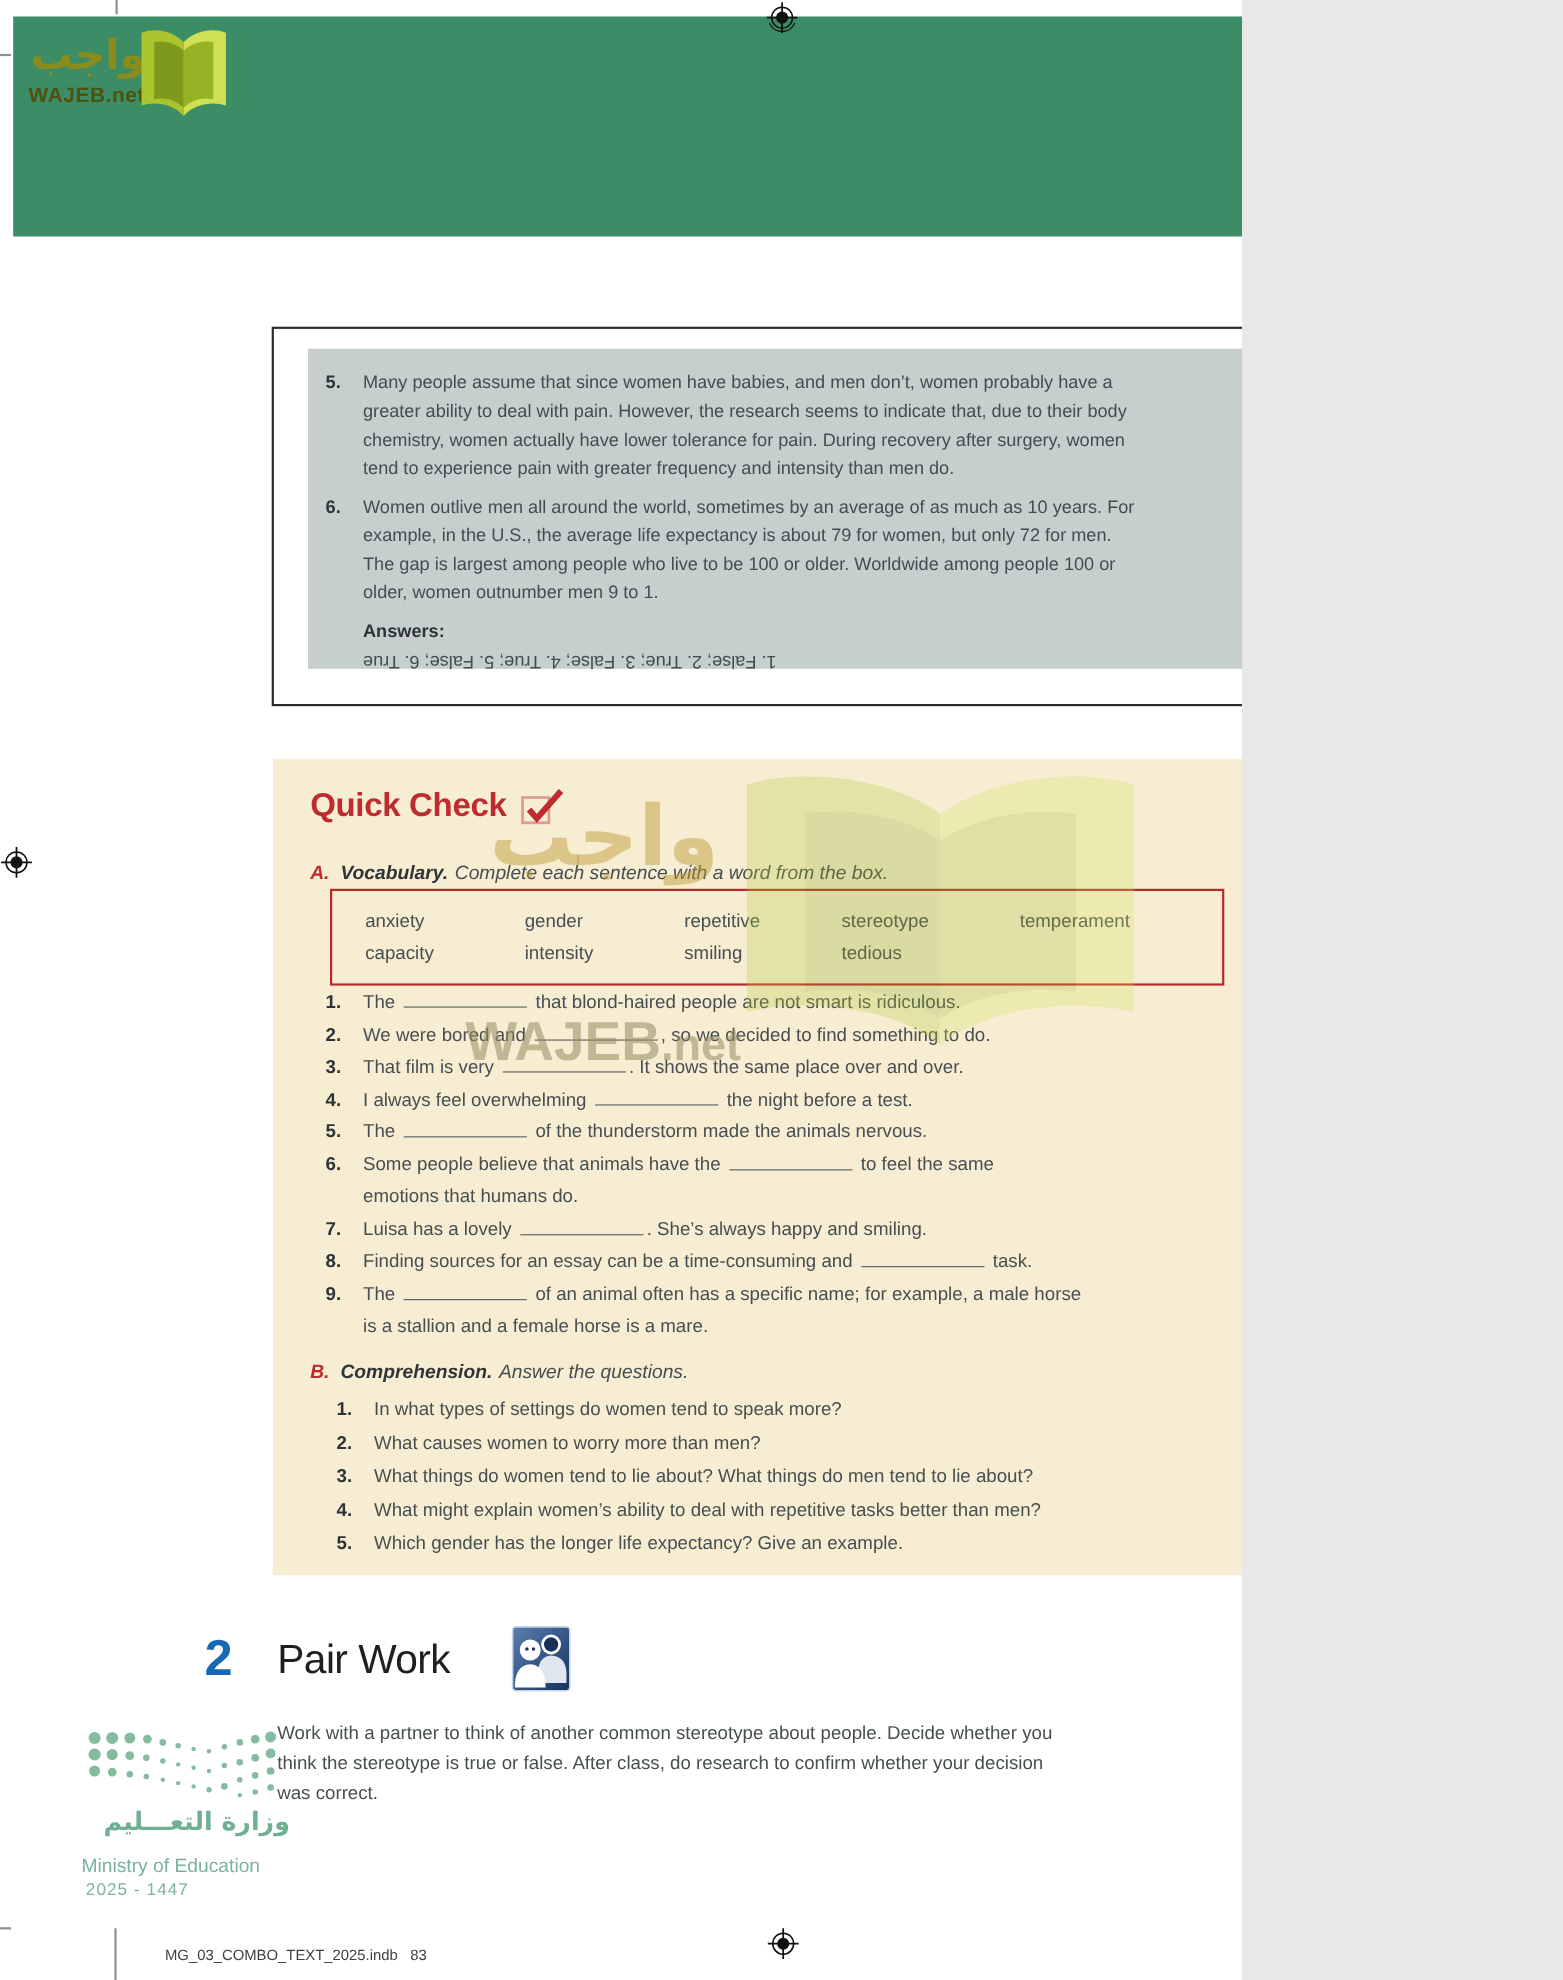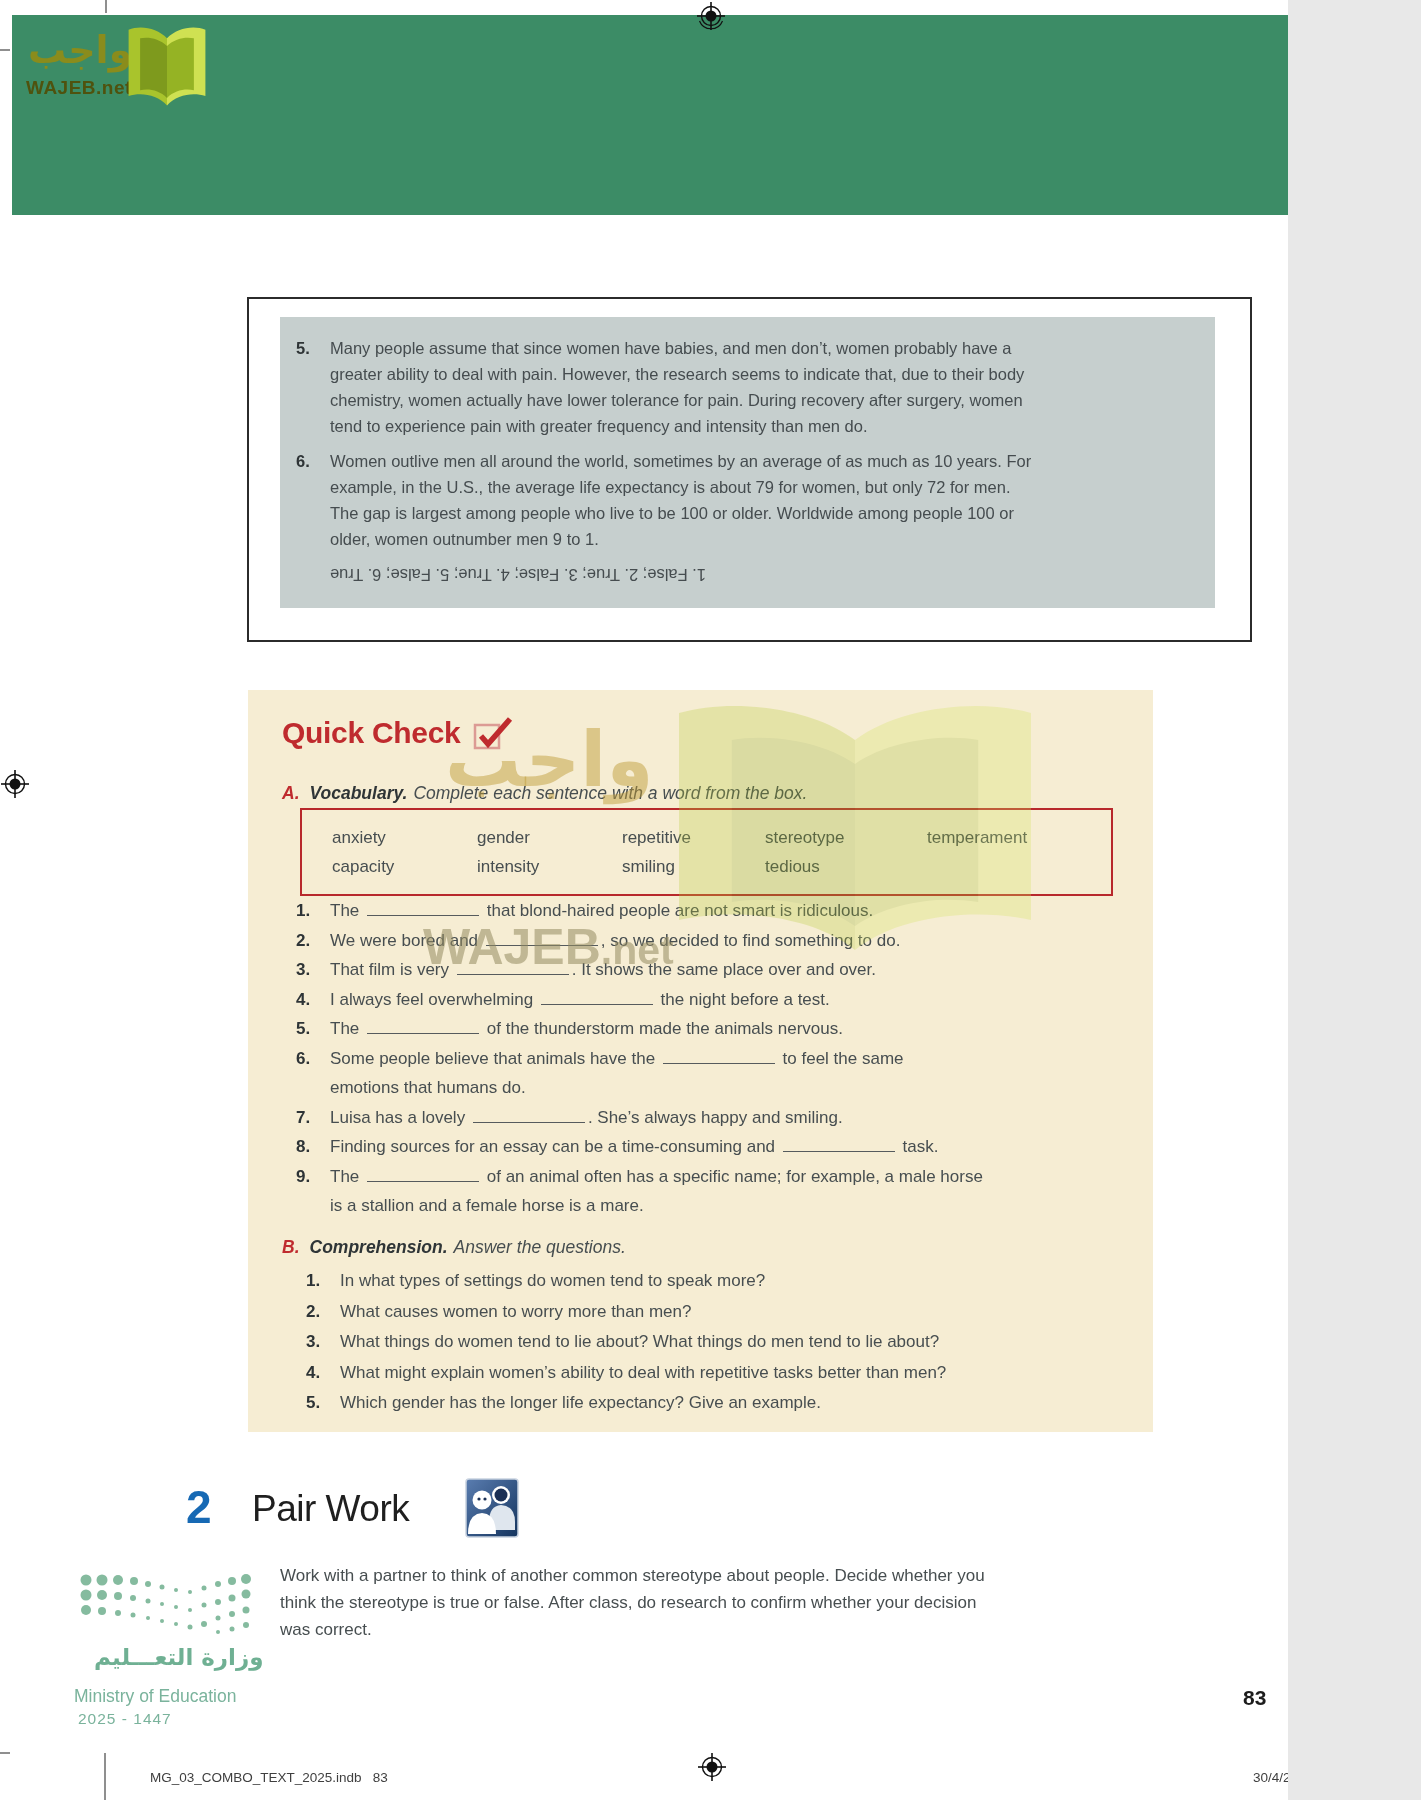--- a/index.html
+++ b/index.html
@@ -1,16 +1,16 @@
 <!DOCTYPE html>
 <html><head>
 <meta charset="utf-8">
 <style>
   html,body{margin:0;padding:0;background:#e8e8e8;}
-  .page{position:relative;width:1288px;height:1800px;background:#ffffff;overflow:hidden;
+  .page{position:relative;width:1129px;height:1800px;background:#ffffff;overflow:hidden;
         font-family:"Liberation Sans",sans-serif;color:#474e50;}
 
   
   .crop{position:absolute;background:#8f8f8f;z-index:60;}
   .crop.v{width:2px;}
   .crop.h{height:2px;}
   .reg{position:absolute;z-index:60;}
 
   
   .green-band{position:absolute;left:12px;top:15px;width:1395px;height:200px;background:#3c8c66;}
@@ -60,21 +60,21 @@
          font-size:76px;font-weight:bold;color:rgba(191,155,54,.48);line-height:1;}
   .wm-book{position:absolute;left:635px;top:692px;opacity:.28;}
   .wm-latin{position:absolute;left:423px;top:918px;font-weight:bold;color:rgba(148,138,96,.55);}
   .wm-latin .big{font-size:50px;}
   .wm-latin .small{font-size:41px;}
 
   
   .pw-num{position:absolute;left:186px;top:1484px;font-size:46px;font-weight:bold;color:#1769b4;line-height:1;}
   .pw-title{position:absolute;left:252px;top:1490px;font-size:37px;font-weight:normal;color:#1f1f1f;letter-spacing:-.5px;line-height:1;}
   .pw-icon{position:absolute;left:465px;top:1478px;}
-  .pw-body{position:absolute;left:252px;top:1562px;width:810px;font-size:17px;line-height:27px;color:#474e50;margin-left:28px;}
+  .pw-body{position:absolute;left:252px;top:1562px;width:810px;font-size:17px;line-height:27px;color:#474e50;}
 
   
   .moe-dots{position:absolute;left:78px;top:1572px;}
   .moe-ar{position:absolute;left:94px;top:1646px;font-family:"DejaVu Sans","Liberation Sans",sans-serif;
           font-size:23px;font-weight:600;color:#6fb093;line-height:1;}
   .moe-en{position:absolute;left:74px;top:1686px;font-size:17.5px;color:#7ab39c;}
   .moe-yr{position:absolute;left:78px;top:1710px;font-size:15.5px;color:#7ab39c;letter-spacing:1px;}
 
   .pageno{position:absolute;left:1243px;top:1686px;font-size:21px;font-weight:bold;color:#1d1d1d;}
   .footer-txt{position:absolute;top:1770px;font-size:13.5px;color:#3f3f3f;white-space:pre;z-index:61;text-align:right;}
@@ -107,20 +107,21 @@
         <div class="li-row">
           <span class="li-num">5.</span>
           <span class="li-text">Many people assume that since women have babies, and men don’t, women probably have a<br>greater ability to deal with pain. However, the research seems to indicate that, due to their body<br>chemistry, women actually have lower tolerance for pain. During recovery after surgery, women<br>tend to experience pain with greater frequency and intensity than men do.</span>
         </div>
         <div class="li-row">
           <span class="li-num">6.</span>
           <span class="li-text">Women outlive men all around the world, sometimes by an average of as much as 10 years. For<br>example, in the U.S., the average life expectancy is about 79 for women, but only 72 for men.<br>The gap is largest among people who live to be 100 or older. Worldwide among people 100 or<br>older, women outnumber men 9 to 1.</span>
         </div>
       </div>
     <div class="answers-block">
+      <div class="answers-label">Answers:</div>
       <span class="flipped">1. False; 2. True; 3. False; 4. True; 5. False; 6. True</span>
     </div>
   </div>
 
   <div class="sage-band"></div>
   <div class="sage-square"></div>
 
   <div class="qc-box">
     <div class="qc-title-row">
       <span class="qc-title">Quick Check</span>

